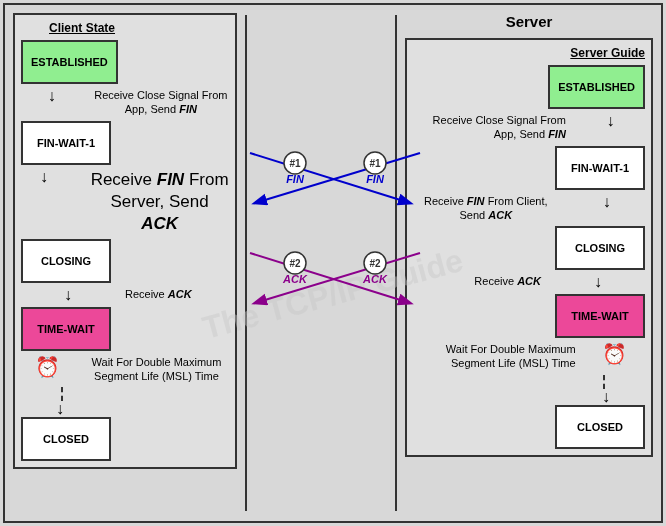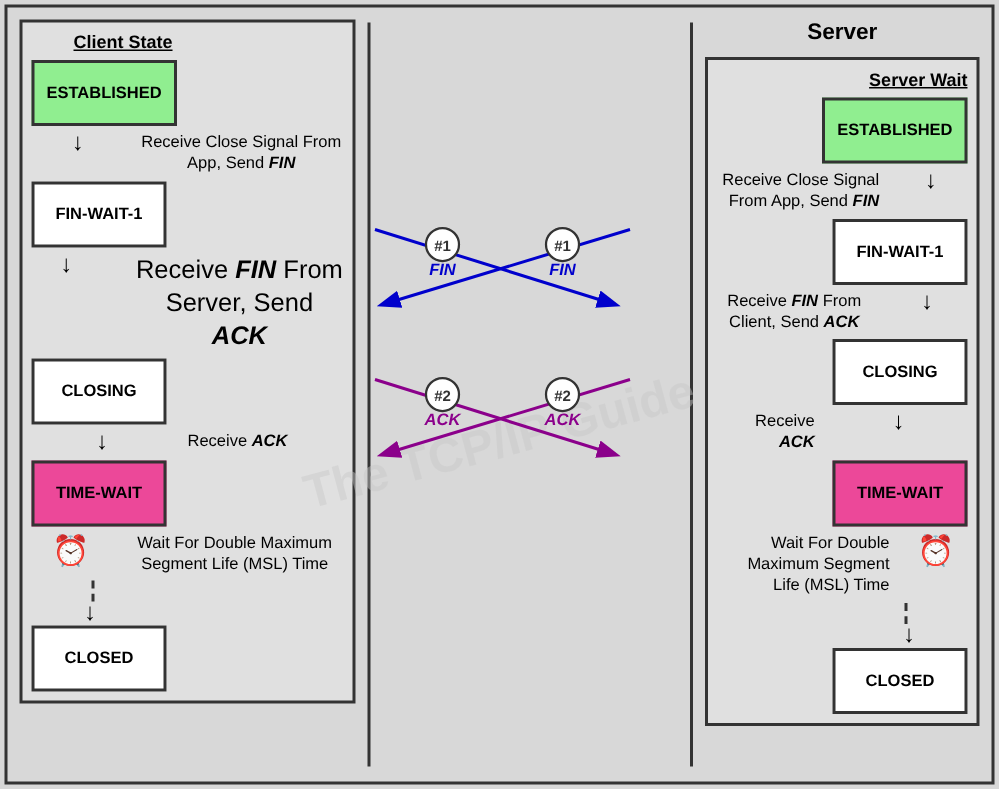--- a/index.html
+++ b/index.html
@@ -216,25 +216,25 @@
     </div>
   </div>
 
   <div class="divider"></div>
 
   <div style="flex:1; position:relative; z-index:1;">
   </div>
 
   <div class="divider"></div>
 
-  <div class="right-col" style="width:199px; position:relative; z-index:5;">
+  <div class="right-col" style="width:264px; position:relative; z-index:5;">
     <div class="column-title">Server</div>
 
     <div style="border:2px solid #333; padding:6px; background:#e0e0e0; position:relative;">
-      <div class="state-section-title" style="text-align:right;">Server Wait</div>
+      <div class="state-section-title" style="text-align:right;">Server Guide</div>
 
       <div style="display:flex; justify-content:flex-end;">
         <div class="state-box established">ESTABLISHED</div>
       </div>
 
       <div style="display:flex; align-items:flex-start; flex-direction:row-reverse; margin:4px 0;">
         <div style="display:flex; flex-direction:column; align-items:center; width:94px;">
           <div style="font-size:16px; line-height:1;">↓</div>
         </div>
         <div class="description-text" style="margin-right:10px; font-size:11px; line-height:1.3; text-align:right;">

